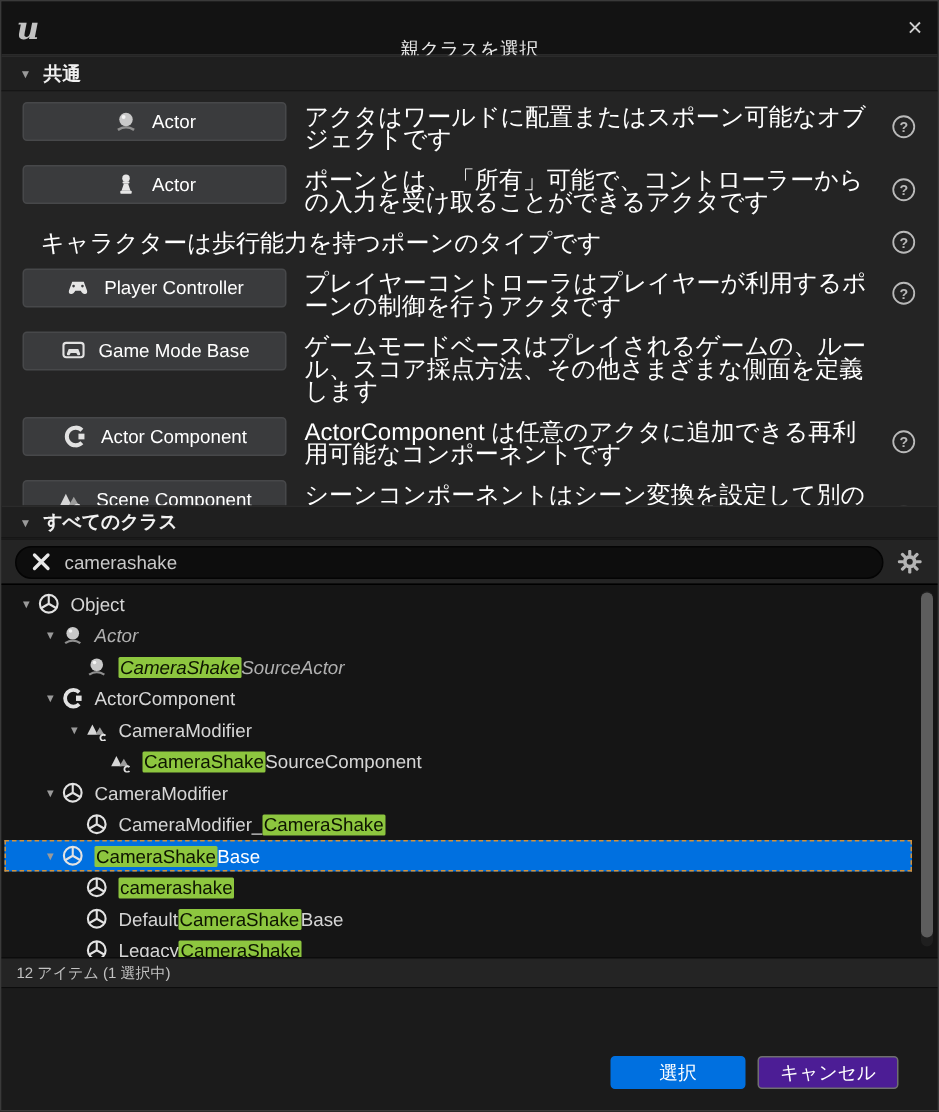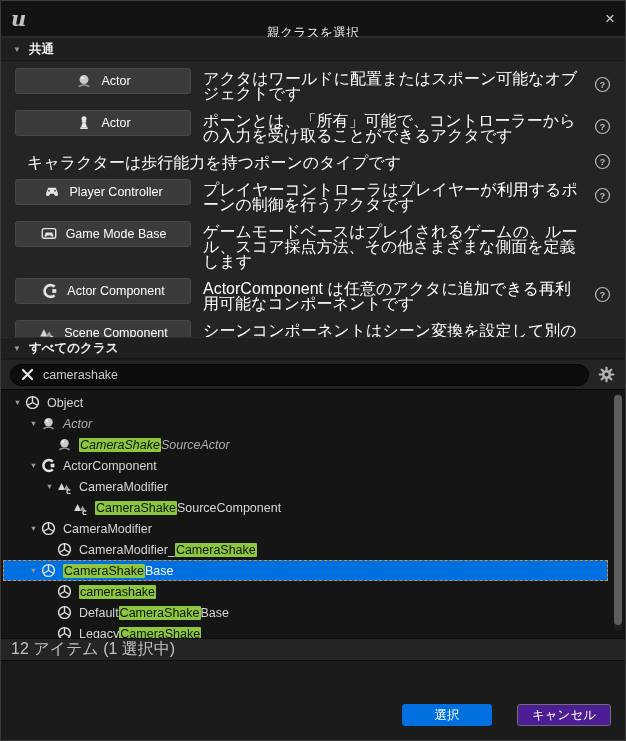--- a/index.html
+++ b/index.html
@@ -44,23 +44,23 @@
   .trow.italic { font-style:italic; color:#b0b0b0; }
   .trow.selected { background:#0070E0; color:#fff; border:1px dashed #d3913a; }
   .tarrow { width:15px; flex:0 0 15px; text-align:center; font-size:7.5px; color:#9a9a9a; font-style:normal; }
   .ticon { width:17px; flex:0 0 17px; height:16px; display:inline-flex; align-items:center; margin-right:5px; }
   .ticon svg { width:15px; height:15px; }
   .hl { background:#8DC63F; color:#0d1400; padding:0 1px; border-radius:1px; }
   .vscroll { position:absolute; top:4px; bottom:7px; right:3px; width:8px; background:#1f1f1f; border-radius:4px; cursor:pointer; }
   .vthumb { position:absolute; top:1px; left:0; width:8px; height:97%; background:#5d5d5d; border-radius:4px; cursor:grab; }
 
   
-  .statusbar { flex:0 0 21px; background:#242424; border-top:1px solid #0c0c0c; border-bottom:1px solid #0c0c0c; display:flex; align-items:center; padding:0 10px; font-size:16px; color:#c2c2c2;text-align:right; }
+  .statusbar { flex:0 0 21px; background:#242424; border-top:1px solid #0c0c0c; border-bottom:1px solid #0c0c0c; display:flex; align-items:center; padding:0 10px; font-size:10px; color:#c2c2c2;text-align:right; }
   .footer { flex:1; background:#1b1b1b; position:relative; }
-  .btns { position:absolute; right:14px; bottom:14px; display:flex; gap:25px;align-items:center; }
+  .btns { position:absolute; right:26px; bottom:14px; display:flex; gap:8px;align-items:center; }
   .btn { height:22px; min-width:90px; border-radius:3px; font-size:12.5px; font-family:inherit; color:#fff; cursor:pointer; padding:0 14px; }
   .btn.primary { background:#0070E0; border:1px solid #0070E0; }
   .btn.secondary { background:#4c1d95; border:1px solid #6f6f6f; }
 </style>
 </head>
 <body>
 
 <div class="dialog">
 
   <div class="titlebar">

